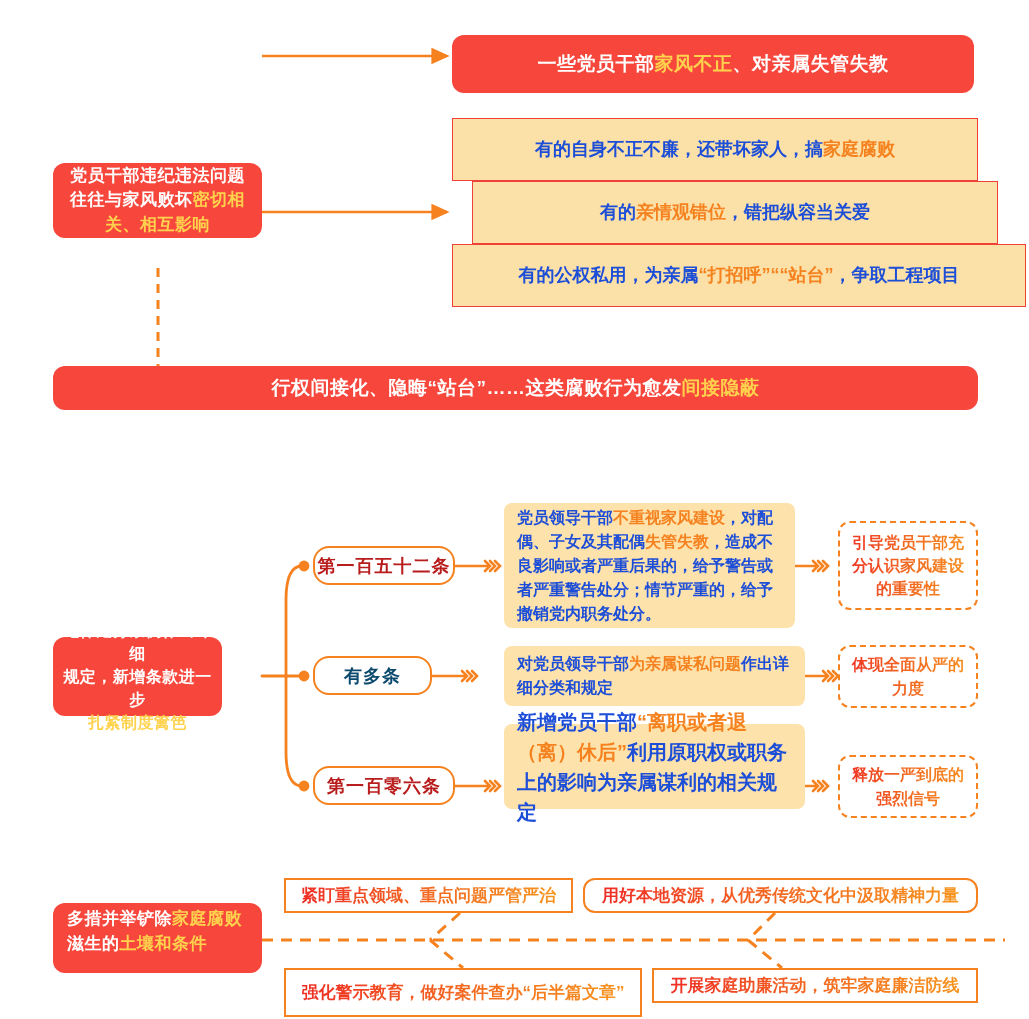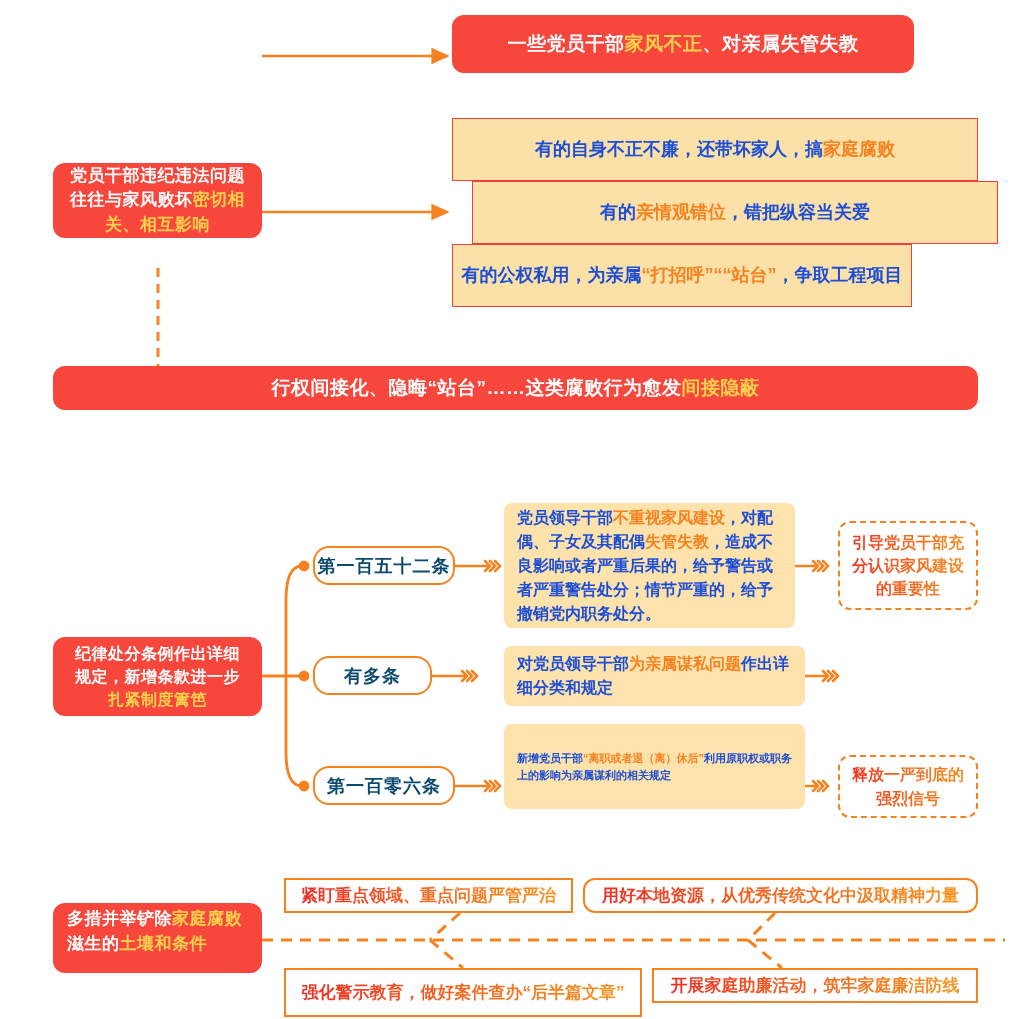--- a/index.html
+++ b/index.html
@@ -58,21 +58,21 @@
     padding:21px 13px;
     box-sizing:border-box;
   }
 
   
   .pill{
     border:2.5px solid #f5821f;
     border-radius:16px;
     background:#fff;
     display:flex;align-items:center;justify-content:center;
-    color:#0c4a6e;font-weight:bold;letter-spacing:1px;
+    color:#b91c1c;font-weight:bold;letter-spacing:1px;
   }
   .pill.orangetext{color:#0c4a6e;}
 
   
   .dashbox{
     border:2.5px dashed #f5821f;
     border-radius:12px;
     background:#fff;
     display:flex;align-items:center;justify-content:center;
     text-align:center;
@@ -163,21 +163,21 @@
     <g stroke="#f5821f" stroke-width="3" fill="none" stroke-dasharray="11 8">
       <line x1="262" y1="940" x2="1005" y2="940"></line>
       <line x1="460" y1="913" x2="430" y2="940"></line>
       <line x1="430" y1="940" x2="463" y2="968"></line>
       <line x1="775" y1="913" x2="748" y2="940"></line>
       <line x1="748" y1="940" x2="782" y2="968"></line>
     </g>
   </svg>
 
 
-  <div class="abs redbox" style="left:452px;top:15px;width:462px;height:58px;font-size:19px;">
+  <div class="abs redbox" style="left:452px;top:35px;width:522px;height:58px;font-size:19px;">
     <span>
       <span class="w">一些党员干部</span><span class="y">家风不正</span><span class="w">、对亲属失管失教</span>
     </span>
   </div>
 
   <div class="abs redbox" style="left:53px;top:163px;width:209px;height:75px;font-size:17px;flex-direction:column;padding:4px 8px;">
     <span>
       <span class="w">党员干部违纪违法问题</span>
     </span>
     <span>
@@ -189,33 +189,33 @@
   <div class="abs creambox" style="left:452px;top:118px;width:526px;height:63px;font-size:18px;border-bottom-width:.75px;">
     <span>
       <span class="r">有的自身不正不廉，还带坏家人，搞</span><span class="o">家庭腐败</span><span class="r"></span>
     </span>
   </div>
   <div class="abs creambox" style="left:452px;top:181px;width:526px;height:63px;font-size:18px;border-top-width:.75px;border-bottom-width:.75px;margin-left:20px;">
     <span>
       <span class="r">有的</span><span class="o">亲情观错位</span><span class="r">，错把纵容当关爱</span>
     </span>
   </div>
-  <div class="abs creambox" style="left:452px;top:244px;width:460px;height:63px;font-size:18px;border-top-width:.75px;">
+  <div class="abs creambox" style="left:452px;top:244px;width:574px;height:63px;font-size:18px;border-top-width:.75px;">
     <span>
       <span class="r">有的公权私用，为亲属</span><span class="o">“打招呼”““站台”</span><span class="r">，争取工程项目</span>
     </span>
   </div>
 
   <div class="abs redbox" style="left:53px;top:366px;width:925px;height:44px;font-size:19px;">
     <span>
       <span class="w">行权间接化、隐晦“站台”……这类腐败行为愈发</span><span class="y">间接隐蔽</span>
     </span>
   </div>
 
-  <div class="abs redbox" style="left:53px;top:637px;width:209px;height:79px;font-size:16px;flex-direction:column;padding:4px 8px;">
+  <div class="abs redbox" style="left:53px;top:637px;width:169px;height:79px;font-size:16px;flex-direction:column;padding:4px 8px;">
     <span class="w">纪律处分条例作出详细</span>
     <span class="w">规定，新增条款进一步</span>
     <span class="y">扎紧制度篱笆</span>
   </div>
 
   <div class="abs pill" style="left:313px;top:546px;width:142px;height:39px;font-size:18px;">
     <span>第一百五十二条</span>
   </div>
   <div class="abs creamsoft" style="left:504px;top:503px;width:291px;height:125px;font-size:16px;">
     <span>
@@ -227,25 +227,28 @@
   </div>
 
   <div class="abs pill orangetext" style="left:313px;top:656px;width:119px;height:39px;font-size:18px;">
     <span>有多条</span>
   </div>
   <div class="abs creamsoft" style="left:504px;top:646px;width:301px;height:60px;font-size:16px;">
     <span>
       <span class="r">对党员领导干部</span><span class="o">为亲属谋私问题</span><span class="r">作出详细分类和规定</span>
     </span>
   </div>
+  <div class="abs dashbox" style="left:838px;top:645px;width:140px;height:63px;font-size:16px;">
+    <span class="grad" style="padding:0 8px;">体现全面从严的力度</span>
+  </div>
 
   <div class="abs pill" style="left:313px;top:766px;width:142px;height:39px;font-size:18px;">
     <span>第一百零六条</span>
   </div>
-  <div class="abs creamsoft" style="left:504px;top:724px;width:301px;height:85px;font-size:11px;">
+  <div class="abs creamsoft" style="left:504px;top:724px;width:301px;height:85px;font-size:20px;">
     <span>
       <span class="r">新增党员干部</span><span class="o">“离职或者退（离）休后”</span><span class="r">利用原职权或职务上的影响为亲属谋利的相关规定</span>
     </span>
   </div>
   <div class="abs dashbox" style="left:838px;top:755px;width:140px;height:63px;font-size:16px;">
     <span class="grad" style="padding:0 8px;">释放一严到底的强烈信号</span>
   </div>
 
   <div class="abs redbox lefted" style="left:53px;top:903px;width:209px;height:70px;font-size:17px;flex-direction:column;align-items:flex-start;padding:4px 14px;">
     <span>

